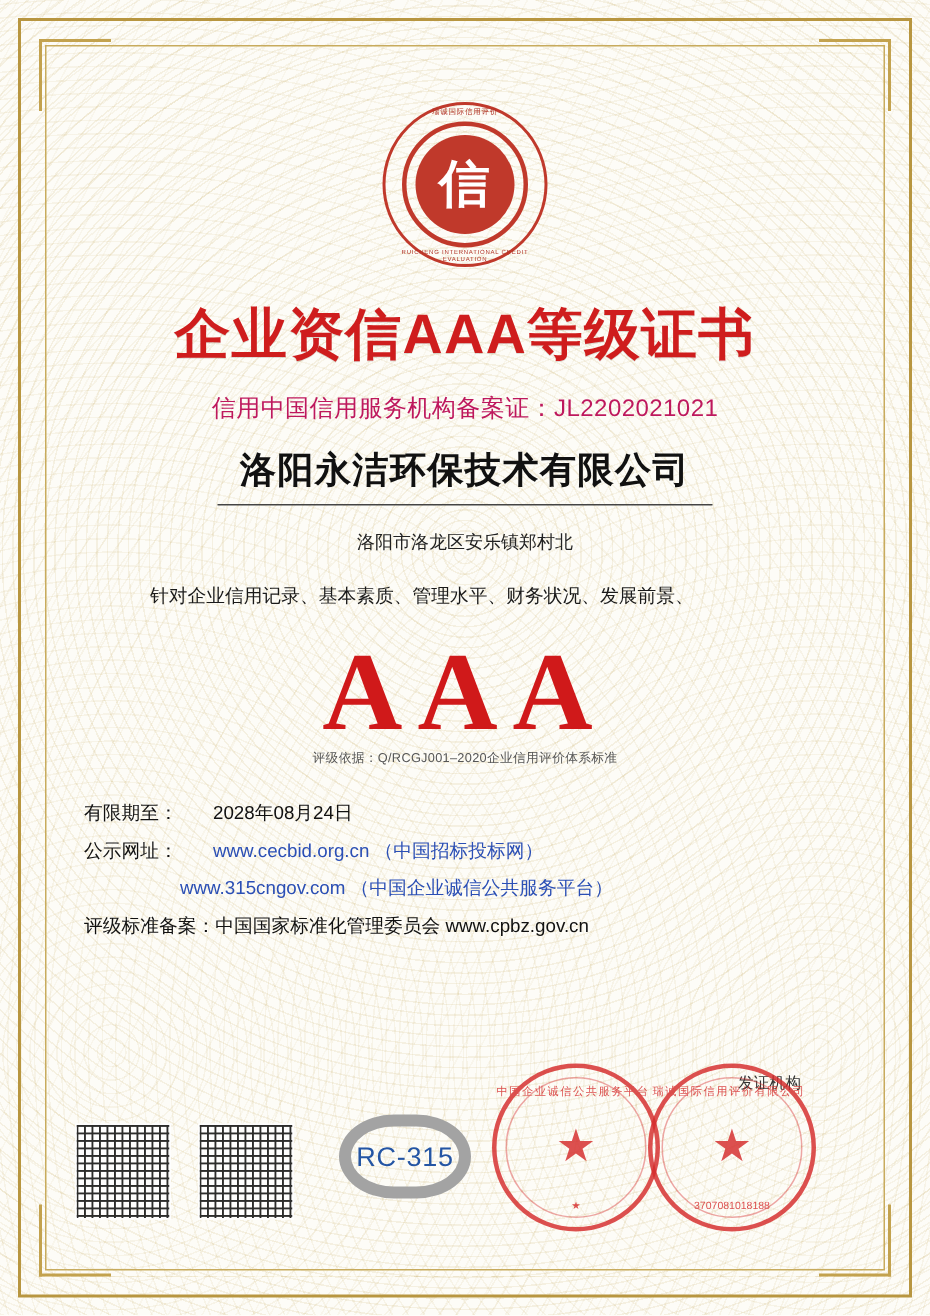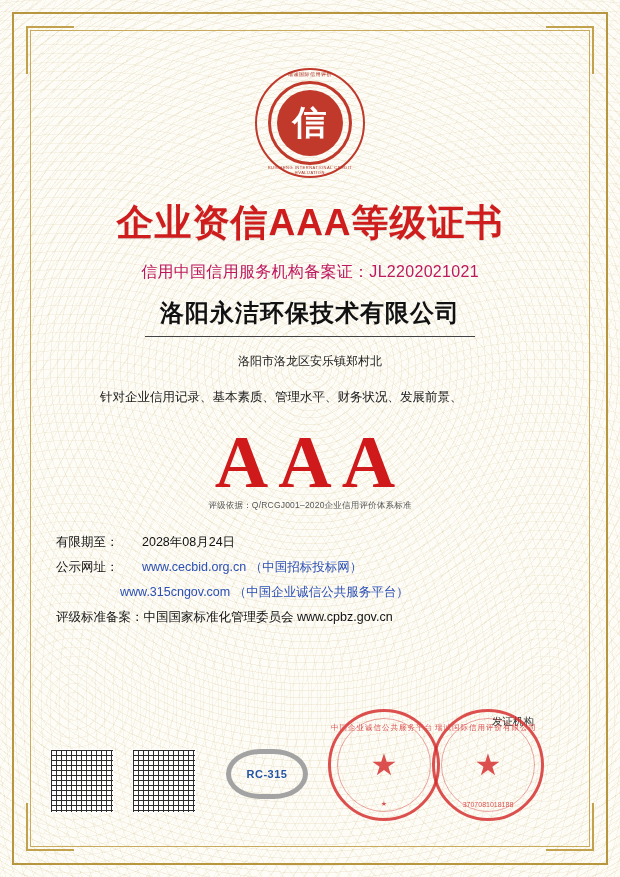--- a/index.html
+++ b/index.html
@@ -225,25 +225,25 @@
     background-color: #fff;
     opacity: .88;
     border: 1px solid #fff;
   }
   .qr.q1 { left: 4px; }
   .qr.q2 { left: 86px; }
   .rc315 {
     position: absolute;
     left: 180px; bottom: 26px;
     width: 72px; height: 40px;
-    border: 5px solid #a3a3a3;
+    border: 8px solid #a3a3a3;
     border-radius: 50%/60%;
     color: #2455a4;
-    font-weight: bold;
-    font-size: 11px;
+    font-weight: normal;
+    font-size: 18px;
     display: flex;
     align-items: center;
     justify-content: center;
     letter-spacing: .5px;
   }
   .stamp {
     position: absolute;
     bottom: 4px;
     width: 106px; height: 106px;
     border-radius: 50%;

